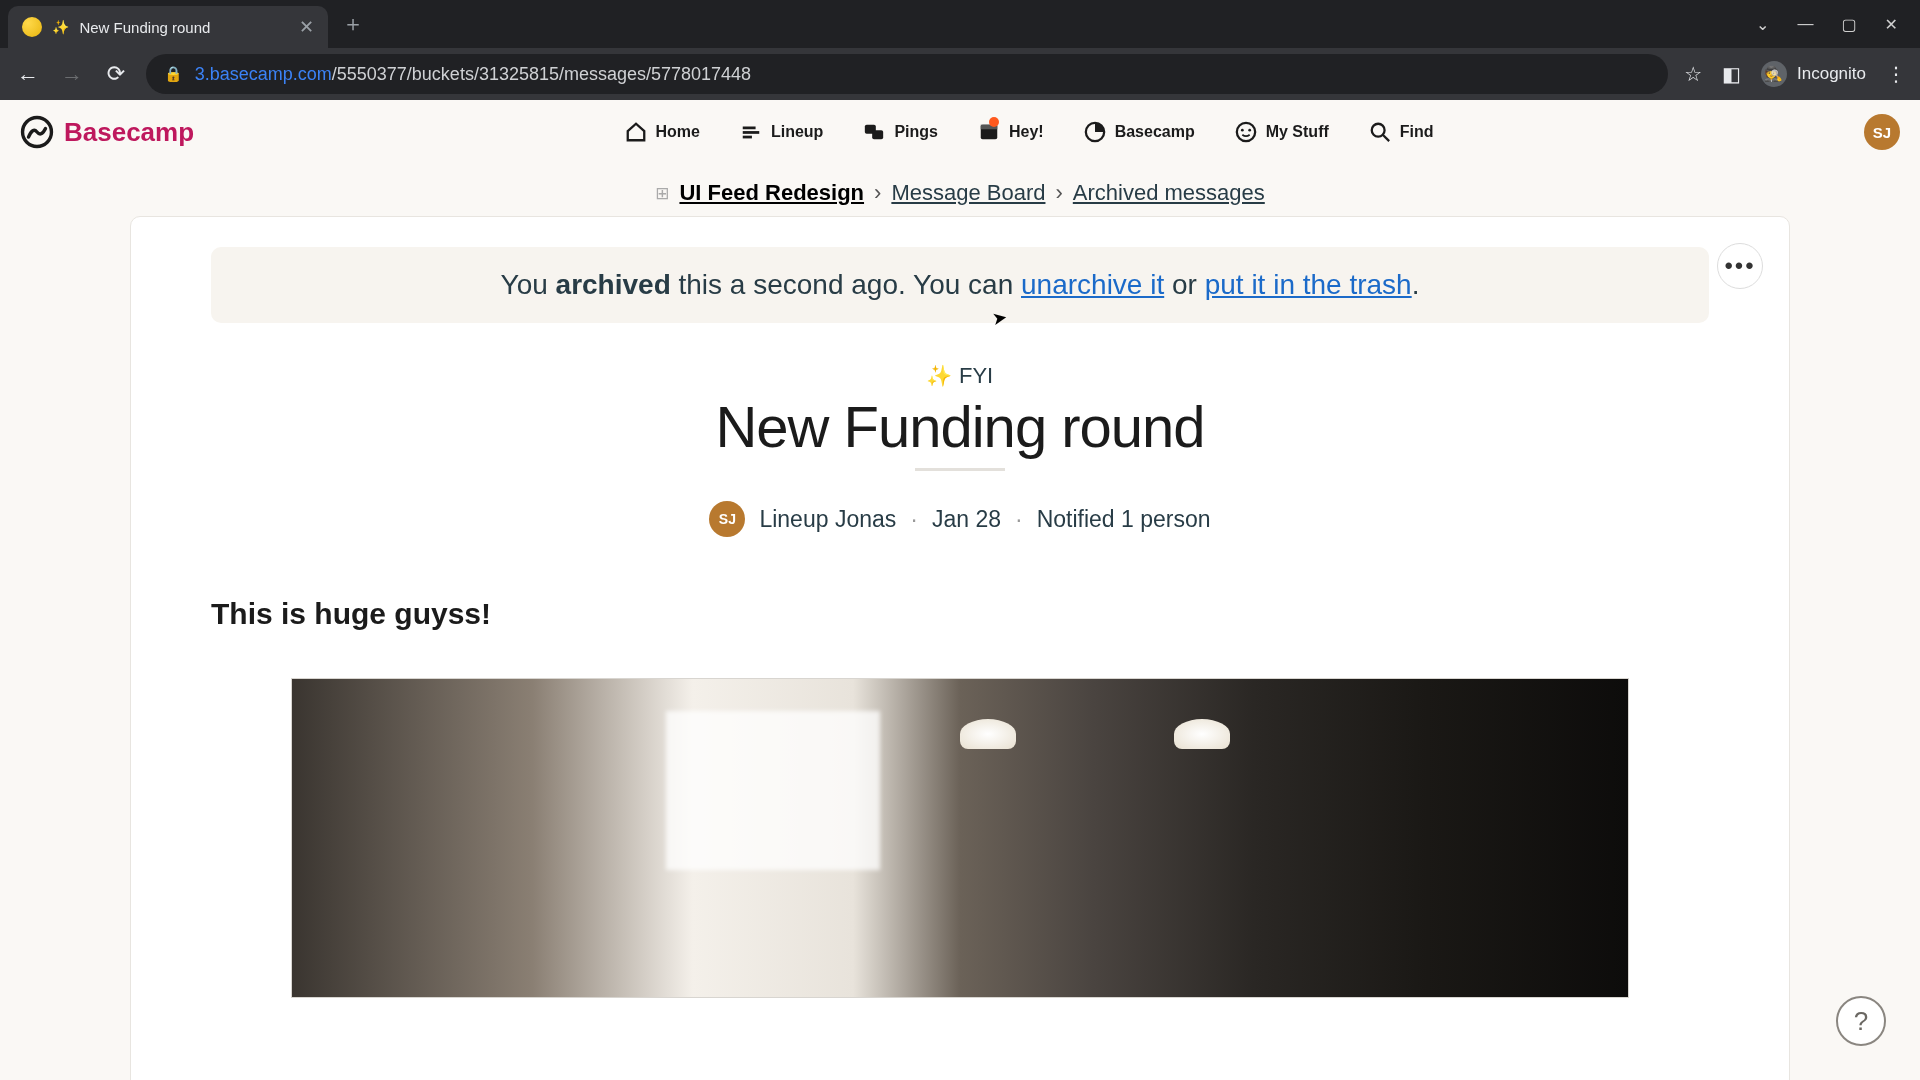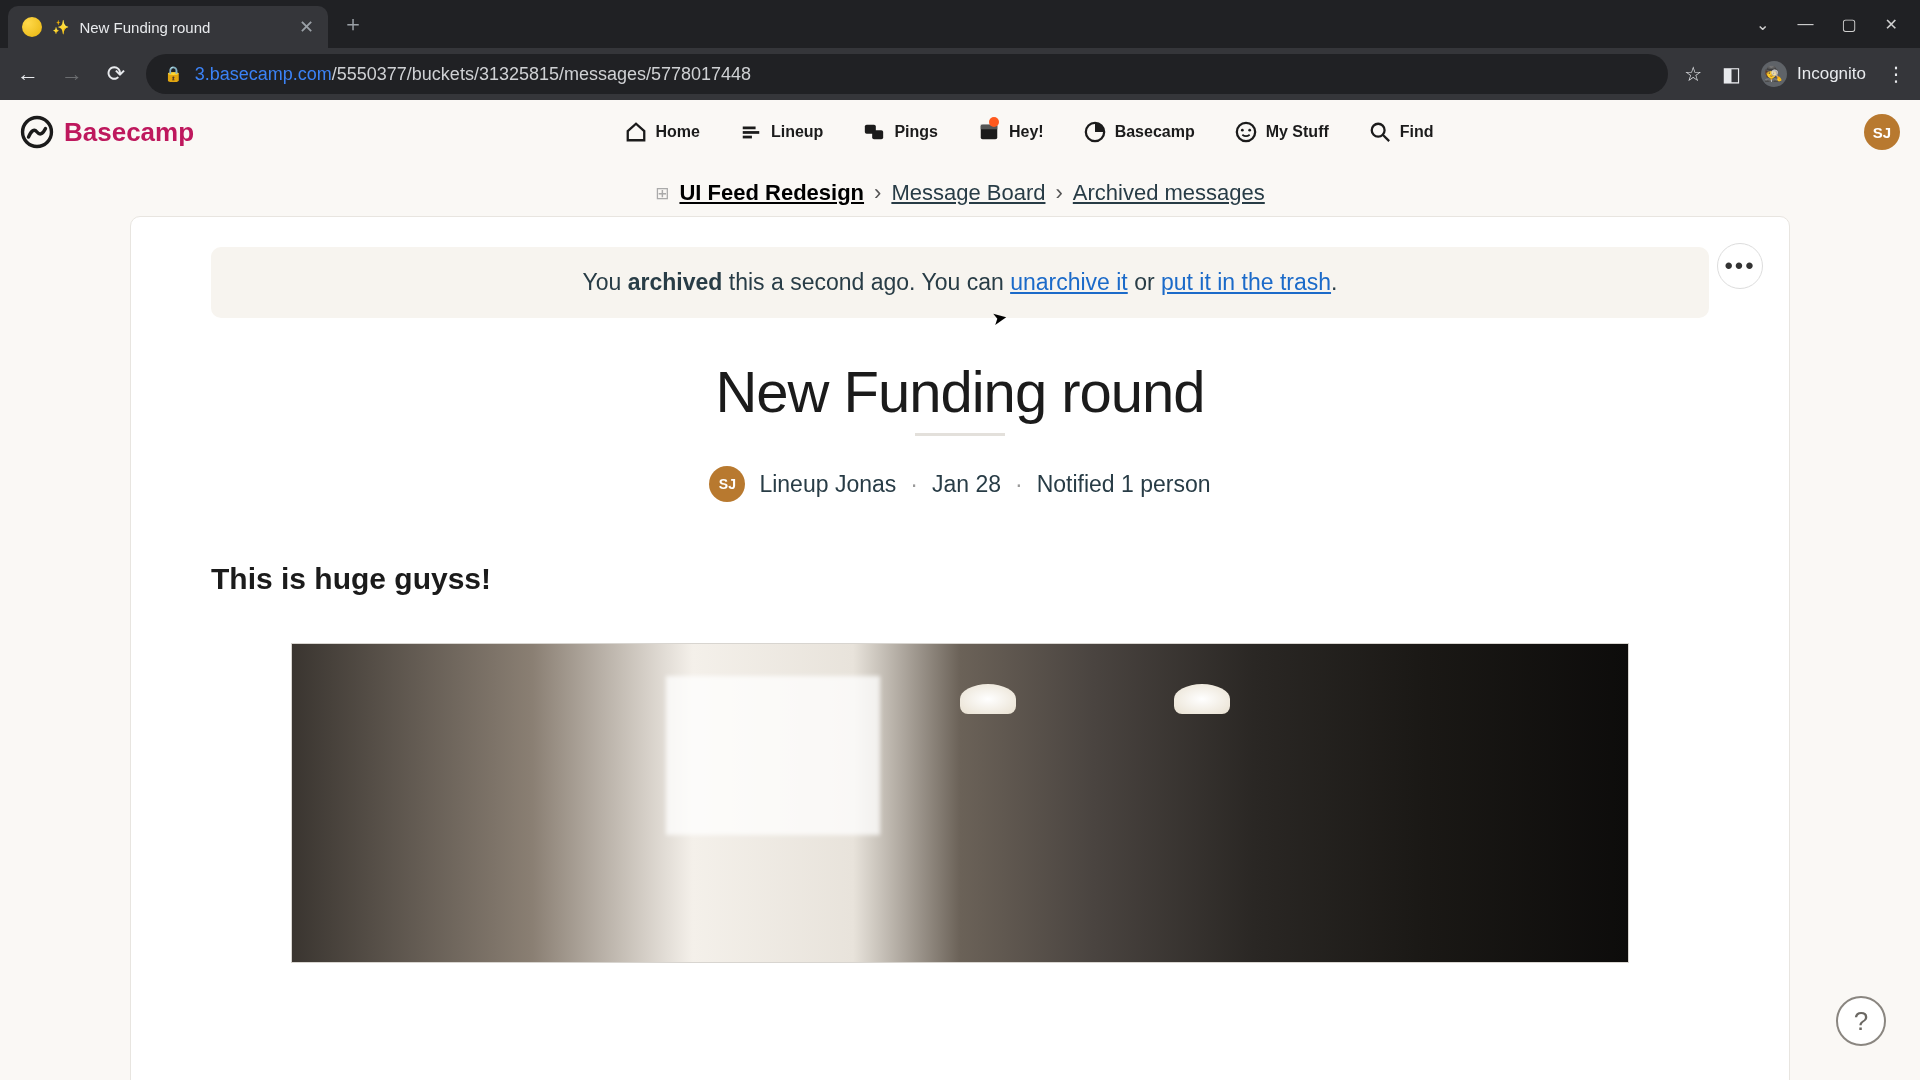--- a/index.html
+++ b/index.html
@@ -45,21 +45,21 @@
 
 .breadcrumb-wrap { text-align: center; padding: 16px 0 10px; }
 .breadcrumb { display: inline-flex; align-items: center; gap: 10px; font-size: 22px; }
 .bc-grid-icon { color: #aaa; font-size: 17px; }
 .bc-project { color: #000000; font-weight: 700; text-decoration: underline; cursor: pointer; }
 .bc-sep { color: #555; }
 .bc-link { color: #283c46; text-decoration: underline; cursor: pointer; }
 
 .card { background: #fff; border: 1px solid #e8e5e0; border-radius: 10px; margin: 0 130px; padding: 30px 0 0; position: relative; min-height: 900px; }
 
-.banner { background: #f7f4ef; border-radius: 10px; margin: 0 80px 40px; padding: 22px 30px; text-align: center; font-size: 23px; color: #283c46; }
+.banner { background: #f7f4ef; border-radius: 10px; margin: 0 80px 40px; padding: 22px 30px; text-align: center; font-size: 28px; color: #283c46; }
 .banner .bold { font-weight: 700; }
 .banner a { color: #1b6ac9; text-decoration: underline; cursor: pointer; }
 
 .more-btn { position: absolute; right: 26px; top: 26px; width: 46px; height: 46px; border-radius: 50%; border: 1px solid #ddd; background: #fff; display: flex; align-items: center; justify-content: center; font-size: 24px; letter-spacing: 2px; cursor: pointer; color: #333; }
 
 .category { text-align: center; font-size: 22px; color: #283c46; margin-bottom: 4px; }
 .category-emoji { font-size: 21px; margin-right: 6px; }
 .title { text-align: center; font-size: 58px; font-weight: 400; color: #1b1b1b; margin-bottom: 8px; letter-spacing: -1px; }
 .title-underline { width: 90px; height: 3px; background: #e3e0db; margin: 0 auto 30px; }
 
@@ -215,20 +215,23 @@
     </div>
   </div>
 
   <div class="card">
     <div class="more-btn">•••</div>
 
     <div class="banner">
       <span>You </span><span class="bold">archived</span><span> this a second ago. You can </span><a>unarchive it</a><span> or </span><a>put it in the trash</a><span>.</span>
     </div>
 
+    <div class="category">
+      <span class="category-emoji">✨</span><span>FYI</span>
+    </div>
     <h1 class="title">New Funding round</h1>
     <div class="title-underline"></div>
 
     <div class="byline">
       <div class="byline-avatar">
           <span>SJ</span>
         </div>
       <span>Lineup Jonas</span>
       <span class="byline-sep">·</span>
       <span>Jan 28</span>

